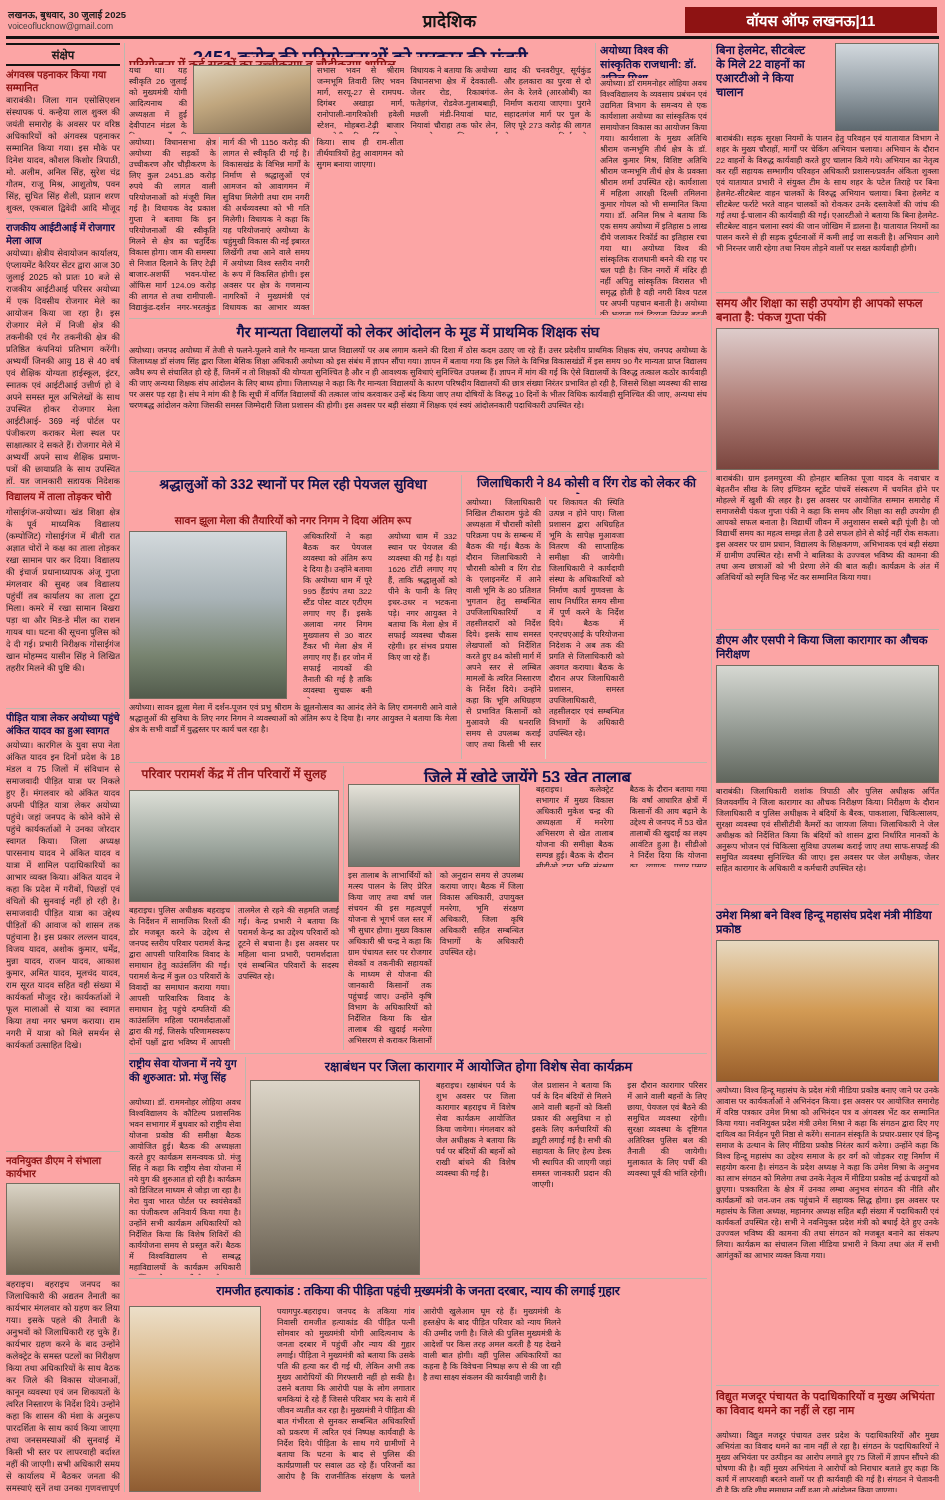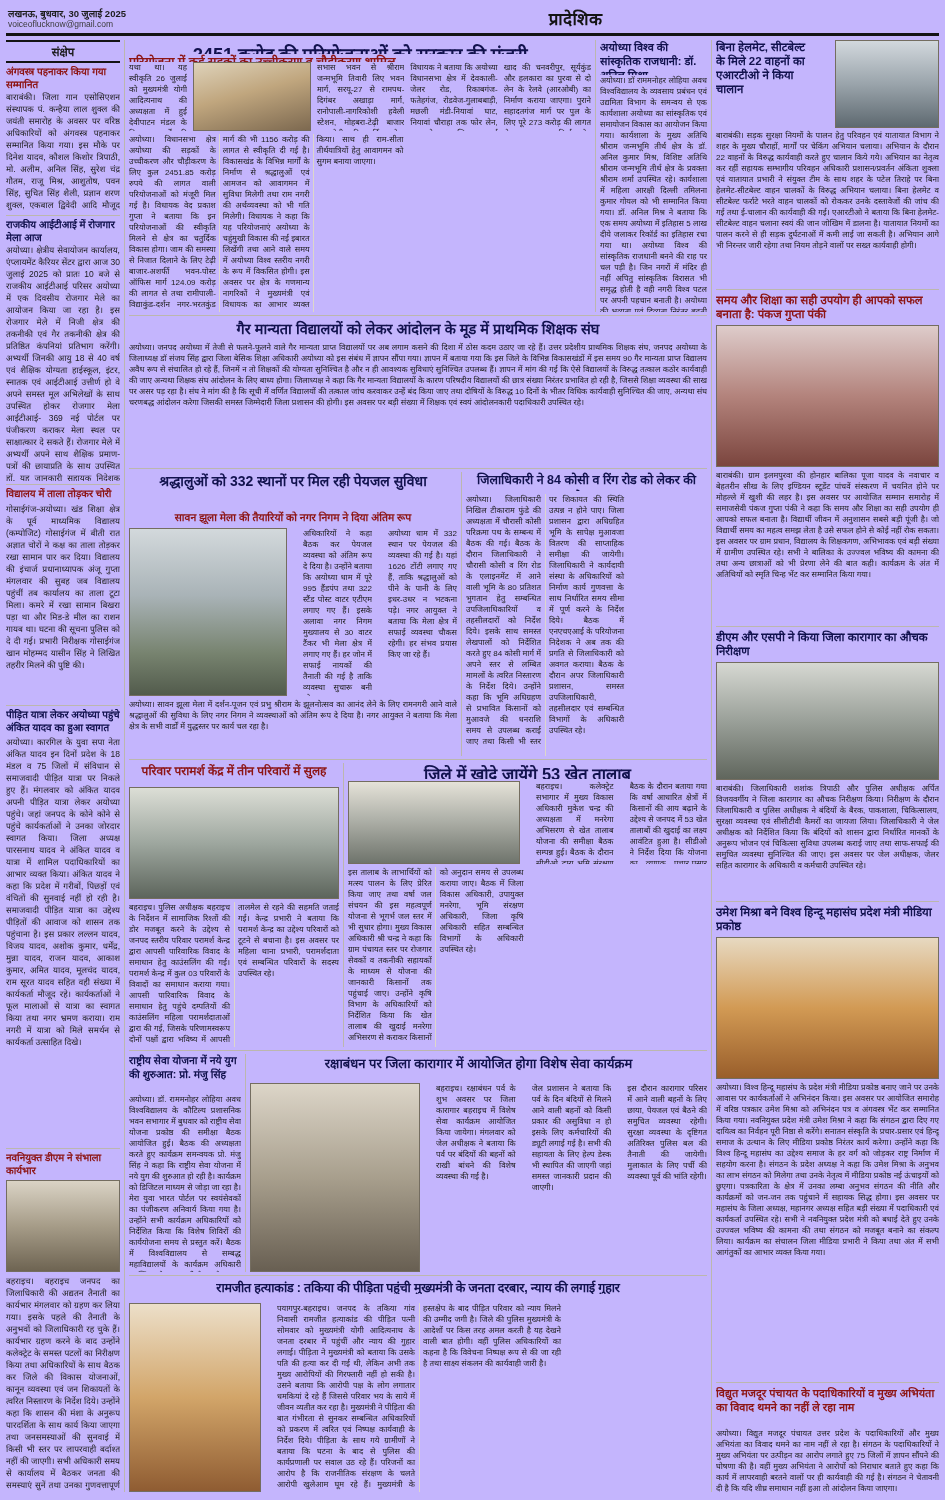--- a/index.html
+++ b/index.html
@@ -1,18 +1,18 @@
 <!DOCTYPE html>
 <html><head>
 <meta charset="utf-8">
 <style>
 *{margin:0;padding:0;box-sizing:border-box}
 html{background:#cfccc5}
 body{font-family:"Liberation Sans","DejaVu Sans",sans-serif}
-#page{width:945px;height:1500px;margin:0 auto;background:#c4b5fd;padding:6px 6px 8px;display:flex;flex-direction:column;color:#1b1b1b}
+#page{width:945px;height:1500px;margin:0 auto;background:#fca5a5;padding:6px 6px 8px;display:flex;flex-direction:column;color:#1b1b1b}
 
 #masthead{flex:0 0 auto;display:flex;align-items:center;border-bottom:3px solid #141414;padding:1px 2px 3px}
 #mh-left{width:206px;line-height:1.2}
 #mh-date{font-size:9.5px;font-weight:bold;color:#1d1d1d}
 #mh-email{font-size:8.5px;color:#3a3a3a}
 #mh-section{flex:1;text-align:center;font-weight:bold;font-size:17px;color:#141414;letter-spacing:.4px}
 #mh-brand{width:252px;background:#8e1313;color:#fff;font-weight:bold;font-size:15px;text-align:center;padding:3px 4px;white-space:nowrap;overflow:hidden}
 
 #grid{flex:1;min-height:0;display:flex;margin-top:4px}
 .vr{flex:0 0 1px;background:#bcb7ad;margin:0 4px}
@@ -76,20 +76,21 @@
 <body>
 
 <div id="page">
 
   <header id="masthead">
     <div id="mh-left">
       <div id="mh-date">लखनऊ, बुधवार, 30 जुलाई 2025</div>
       <div id="mh-email">voiceoflucknow@gmail.com</div>
     </div>
     <div id="mh-section">प्रादेशिक</div>
+    <div id="mh-brand"><span>वॉयस ऑफ लखनऊ</span><span>|</span><span>11</span></div>
   </header>
 
   <div id="grid">
 
     <aside id="col-left" class="col">
       <div id="brief-head">संक्षेप</div>
 
       <article style="flex:0 0 146px">
         <h4 class="hl maroon bh">अंगवस्त्र पहनाकर किया गया सम्मानित</h4>
         <p class="bd lbd grow">बाराबंकी। जिला गान एसोसिएशन संस्थापक पं. कन्हैया लाल शुक्ल की जयंती समारोह के अवसर पर वरिष्ठ अधिकारियों को अंगवस्त्र पहनाकर सम्मानित किया गया। इस मौके पर दिनेश यादव, कौशल किशोर त्रिपाठी, मो. अलीम, अनिल सिंह, सुरेश चंद्र गौतम, राजू मिश्र, आशुतोष, पवन सिंह, सुचित सिंह शैली, प्रज्ञान शरण शुक्ल, एकबाल द्विवेदी आदि मौजूद रहे।</p>
@@ -193,21 +194,21 @@
       <div class="hr"></div>
 
       <section style="flex:0 0 218px;display:flex;min-height:0;overflow:hidden">
         <article style="flex:0 0 112px">
           <h3 id="nss-h" class="hl navy">राष्ट्रीय सेवा योजना में नये युग की शुरुआत: प्रो. मंजु सिंह</h3>
           <p class="bd grow" style="margin-top:2px">अयोध्या। डॉ. राममनोहर लोहिया अवध विश्वविद्यालय के कौटिल्य प्रशासनिक भवन सभागार में बुधवार को राष्ट्रीय सेवा योजना प्रकोष्ठ की समीक्षा बैठक आयोजित हुई। बैठक की अध्यक्षता करते हुए कार्यक्रम समन्वयक प्रो. मंजु सिंह ने कहा कि राष्ट्रीय सेवा योजना में नये युग की शुरुआत हो रही है। कार्यक्रम को डिजिटल माध्यम से जोड़ा जा रहा है। मेरा युवा भारत पोर्टल पर स्वयंसेवकों का पंजीकरण अनिवार्य किया गया है। उन्होंने सभी कार्यक्रम अधिकारियों को निर्देशित किया कि विशेष शिविरों की कार्ययोजना समय से प्रस्तुत करें। बैठक में विश्वविद्यालय से सम्बद्ध महाविद्यालयों के कार्यक्रम अधिकारी उपस्थित रहे तथा सभी ने अपने सुझाव रखे।</p>
         </article>
         <div class="vr"></div>
         <article class="grow" style="flex:1">
           <h2 id="raksha-h" class="hl navy ctr">रक्षाबंधन पर जिला कारागार में आयोजित होगा विशेष सेवा कार्यक्रम</h2>
-          <div class="fxcols grow" style="margin-top:9px">
+          <div class="fxcols grow" style="margin-top:3px">
             <div class="photo pIndoor" style="width:170px;flex:0 0 170px"></div>
             <p class="bd">बहराइच। रक्षाबंधन पर्व के शुभ अवसर पर जिला कारागार बहराइच में विशेष सेवा कार्यक्रम आयोजित किया जायेगा। मंगलवार को जेल अधीक्षक ने बताया कि पर्व पर बंदियों की बहनों को राखी बांधने की विशेष व्यवस्था की गई है।</p>
             <p class="bd">जेल प्रशासन ने बताया कि पर्व के दिन बंदियों से मिलने आने वाली बहनों को किसी प्रकार की असुविधा न हो इसके लिए कर्मचारियों की ड्यूटी लगाई गई है। सभी की सहायता के लिए हेल्प डेस्क भी स्थापित की जाएगी जहां समस्त जानकारी प्रदान की जाएगी।</p>
             <p class="bd">इस दौरान कारागार परिसर में आने वाली बहनों के लिए छाया, पेयजल एवं बैठने की समुचित व्यवस्था रहेगी। सुरक्षा व्यवस्था के दृष्टिगत अतिरिक्त पुलिस बल की तैनाती की जायेगी। मुलाकात के लिए पर्ची की व्यवस्था पूर्व की भांति रहेगी।</p>
           </div>
         </article>
       </section>
       <div class="hr"></div>
 
       <section class="grow" style="display:flex;flex-direction:column;min-height:0;overflow:hidden">

